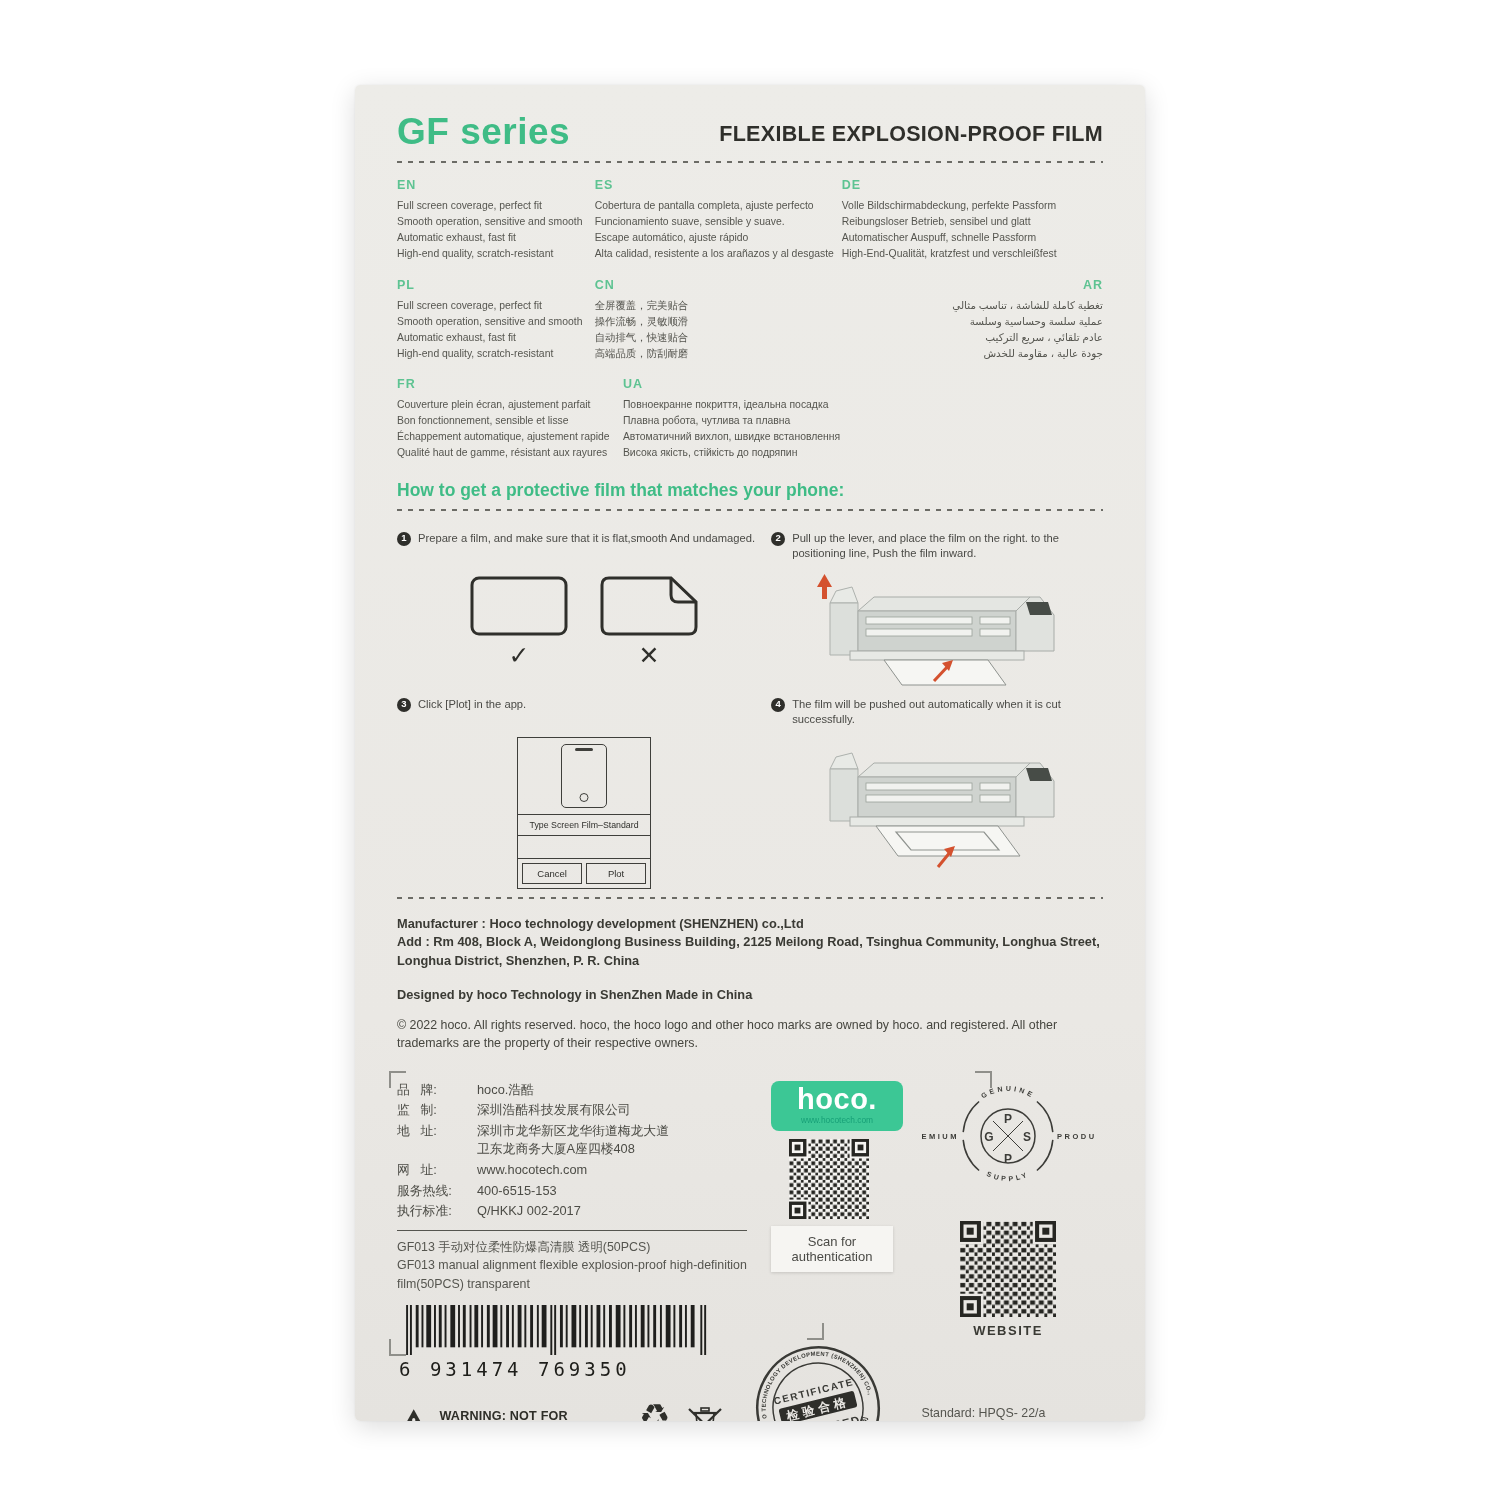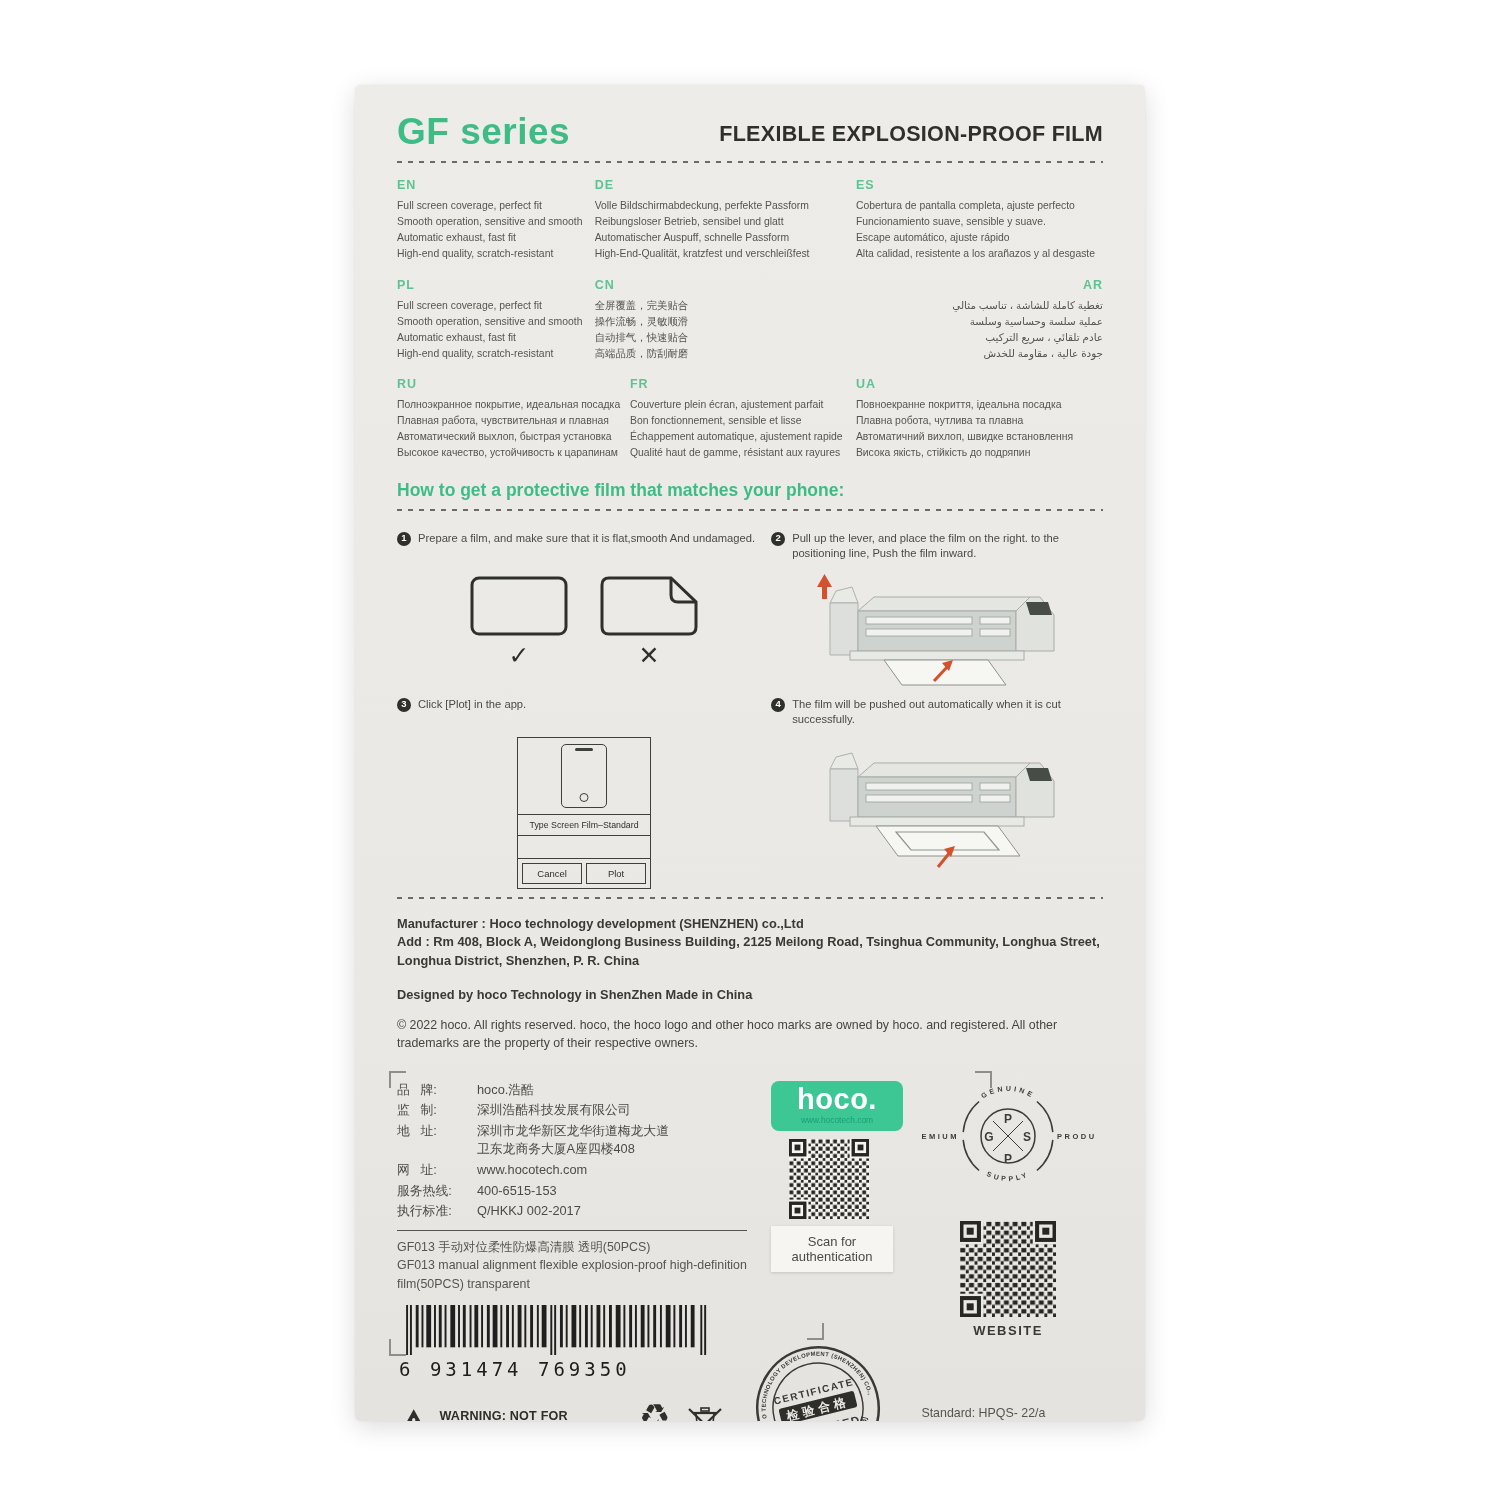--- a/index.html
+++ b/index.html
@@ -86,33 +86,33 @@
   <div class="dotted"></div>
 
   <div class="feat-row">
     <div class="feat-col" style="flex:0 0 28%">
       <div class="code">EN</div>
       <div class="ln">Full screen coverage, perfect fit</div>
       <div class="ln">Smooth operation, sensitive and smooth</div>
       <div class="ln">Automatic exhaust, fast fit</div>
       <div class="ln">High-end quality, scratch-resistant</div>
     </div>
+    <div class="feat-col" style="flex:0 0 35%">
+      <div class="code">ES</div>
+      <div class="ln">Cobertura de pantalla completa, ajuste perfecto</div>
+      <div class="ln">Funcionamiento suave, sensible y suave.</div>
+      <div class="ln">Escape automático, ajuste rápido</div>
+      <div class="ln">Alta calidad, resistente a los arañazos y al desgaste</div>
+    </div>
     <div class="feat-col" style="flex:1">
       <div class="code">DE</div>
       <div class="ln">Volle Bildschirmabdeckung, perfekte Passform</div>
       <div class="ln">Reibungsloser Betrieb, sensibel und glatt</div>
       <div class="ln">Automatischer Auspuff, schnelle Passform</div>
       <div class="ln">High-End-Qualität, kratzfest und verschleißfest</div>
-    </div>
-    <div class="feat-col" style="flex:0 0 35%">
-      <div class="code">ES</div>
-      <div class="ln">Cobertura de pantalla completa, ajuste perfecto</div>
-      <div class="ln">Funcionamiento suave, sensible y suave.</div>
-      <div class="ln">Escape automático, ajuste rápido</div>
-      <div class="ln">Alta calidad, resistente a los arañazos y al desgaste</div>
     </div>
   </div>
 
   <div class="feat-row">
     <div class="feat-col" style="flex:0 0 28%">
       <div class="code">PL</div>
       <div class="ln">Full screen coverage, perfect fit</div>
       <div class="ln">Smooth operation, sensitive and smooth</div>
       <div class="ln">Automatic exhaust, fast fit</div>
       <div class="ln">High-end quality, scratch-resistant</div>
@@ -127,27 +127,20 @@
     <div class="feat-col ar" style="flex:1">
       <div class="code" style="direction:ltr">AR</div>
       <div class="ln">تغطية كاملة للشاشة ، تناسب مثالي</div>
       <div class="ln">عملية سلسة وحساسية وسلسة</div>
       <div class="ln">عادم تلقائي ، سريع التركيب</div>
       <div class="ln">جودة عالية ، مقاومة للخدش</div>
     </div>
   </div>
 
   <div class="feat-row">
-    <div class="feat-col" style="flex:0 0 33%">
-      <div class="code">RU</div>
-      <div class="ln">Полноэкранное покрытие, идеальная посадка</div>
-      <div class="ln">Плавная работа, чувствительная и плавная</div>
-      <div class="ln">Автоматический выхлоп, быстрая установка</div>
-      <div class="ln">Высокое качество, устойчивость к царапинам</div>
-    </div>
     <div class="feat-col" style="flex:0 0 32%">
       <div class="code">FR</div>
       <div class="ln">Couverture plein écran, ajustement parfait</div>
       <div class="ln">Bon fonctionnement, sensible et lisse</div>
       <div class="ln">Échappement automatique, ajustement rapide</div>
       <div class="ln">Qualité haut de gamme, résistant aux rayures</div>
     </div>
     <div class="feat-col" style="flex:1">
       <div class="code">UA</div>
       <div class="ln">Повноекранне покриття, ідеальна посадка</div>

